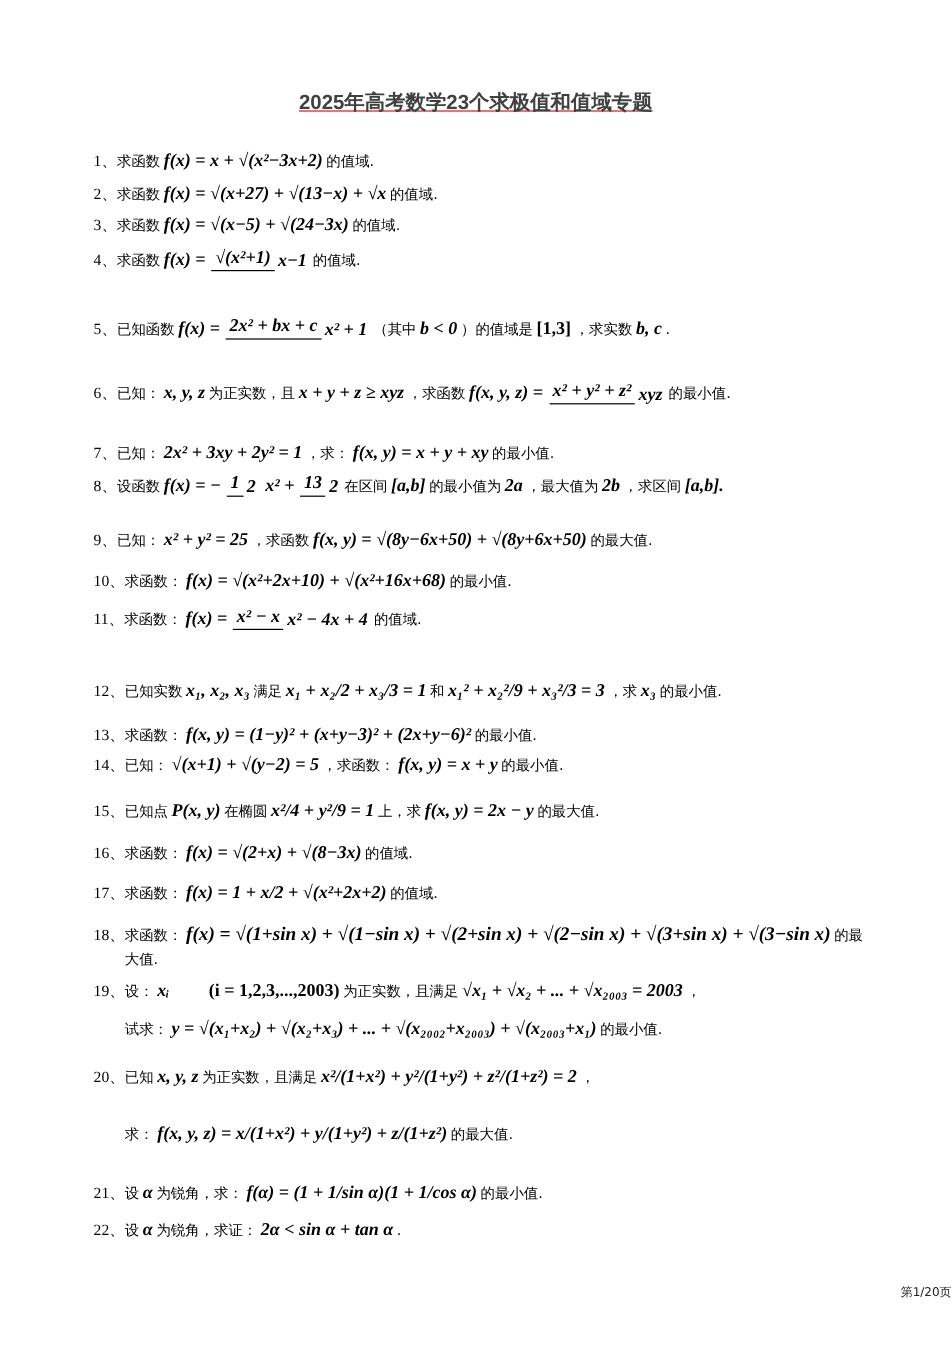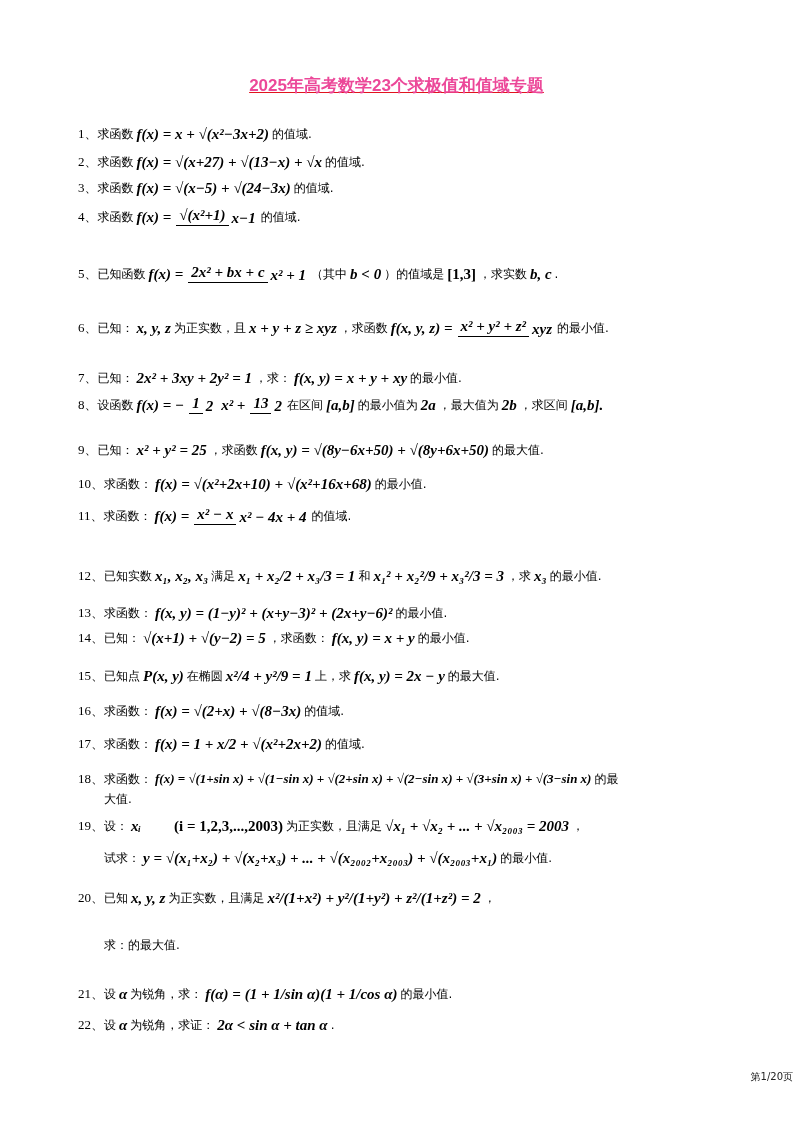--- a/index.html
+++ b/index.html
@@ -1,20 +1,20 @@
 <!DOCTYPE html>
 <html><head>
 <meta charset="utf-8">
 <style>
   html, body { margin: 0; padding: 0; background: #ffffff; }
   body { width: 793px; height: 1122px; position: relative; overflow: hidden;
          font-family: "DejaVu Serif", "Liberation Serif", serif; color: #000; }
   .title { position: absolute; top: 74px; left: 0; width: 793px; text-align: center;
            font-family: "Liberation Sans", "DejaVu Sans", sans-serif; font-weight: bold;
-           font-size: 17px; color: #ec4899; }
+           font-size: 17px; color: #404040; }
   .title span { text-decoration: underline; text-decoration-color: #e0141e; }
   .q { position: absolute; left: 78px; font-size: 13px; line-height: 16px; white-space: nowrap;
        display: flex; align-items: center; }
   .num { font-family: "Liberation Serif", serif; font-size: 13px; }
   .cn { font-family: "DejaVu Sans", sans-serif; font-size: 12px; }
   .m { font-family: "Liberation Serif", "DejaVu Serif", serif; font-style: italic; font-weight: bold; font-size: 15px; margin: 0 3px; }
   .m.up { font-style: normal; }
   .frac { display: inline-flex; flex-direction: row; align-items: center; vertical-align: middle; margin: 0 2px; }
   .frac .n { border-bottom: 1px solid #000; padding: 0 3px 2px; line-height: 16px; }
   .frac .d { padding: 2px 3px 0; line-height: 16px; }
@@ -200,21 +200,21 @@
 <div class="q" style="top:736px">
   <span class="num">17、</span>
   <span class="cn">求函数：</span>
   <span class="m">f(x) = 1 + x/2 + √(x²+2x+2)</span>
   <span class="cn">的值域.</span>
 </div>
 
 <div class="q" style="top:771px">
   <span class="num">18、</span>
   <span class="cn">求函数：</span>
-  <span class="m" style="font-size:13px">f(x) = √(1+sin x) + √(1−sin x) + √(2+sin x) + √(2−sin x) + √(3+sin x) + √(3−sin x)</span>
+  <span class="m" style="font-size:16px">f(x) = √(1+sin x) + √(1−sin x) + √(2+sin x) + √(2−sin x) + √(3+sin x) + √(3−sin x)</span>
   <span class="cn">的最</span>
 </div>
 <div class="q indent" style="top:791px">
   <span class="cn">大值.</span>
 </div>
 
 <div class="q" style="top:818px">
   <span class="num">19、</span>
   <span class="cn">设：</span>
   <span class="m">xᵢ</span>
@@ -232,20 +232,21 @@
 <div class="q" style="top:890px">
   <span class="num">20、</span>
   <span class="cn">已知</span>
   <span class="m">x, y, z</span>
   <span class="cn">为正实数，且满足</span>
   <span class="m">x²/(1+x²) + y²/(1+y²) + z²/(1+z²) = 2</span>
   <span class="cn">，</span>
 </div>
 <div class="q indent" style="top:937px">
   <span class="cn">求：</span>
+  <span class="m">f(x, y, z) = x/(1+x²) + y/(1+y²) + z/(1+z²)</span>
   <span class="cn">的最大值.</span>
 </div>
 
 <div class="q" style="top:986px">
   <span class="num">21、</span>
   <span class="cn">设</span>
   <span class="m">α</span>
   <span class="cn">为锐角，求：</span>
   <span class="m">f(α) = (1 + 1/sin α)(1 + 1/cos α)</span>
   <span class="cn">的最小值.</span>

